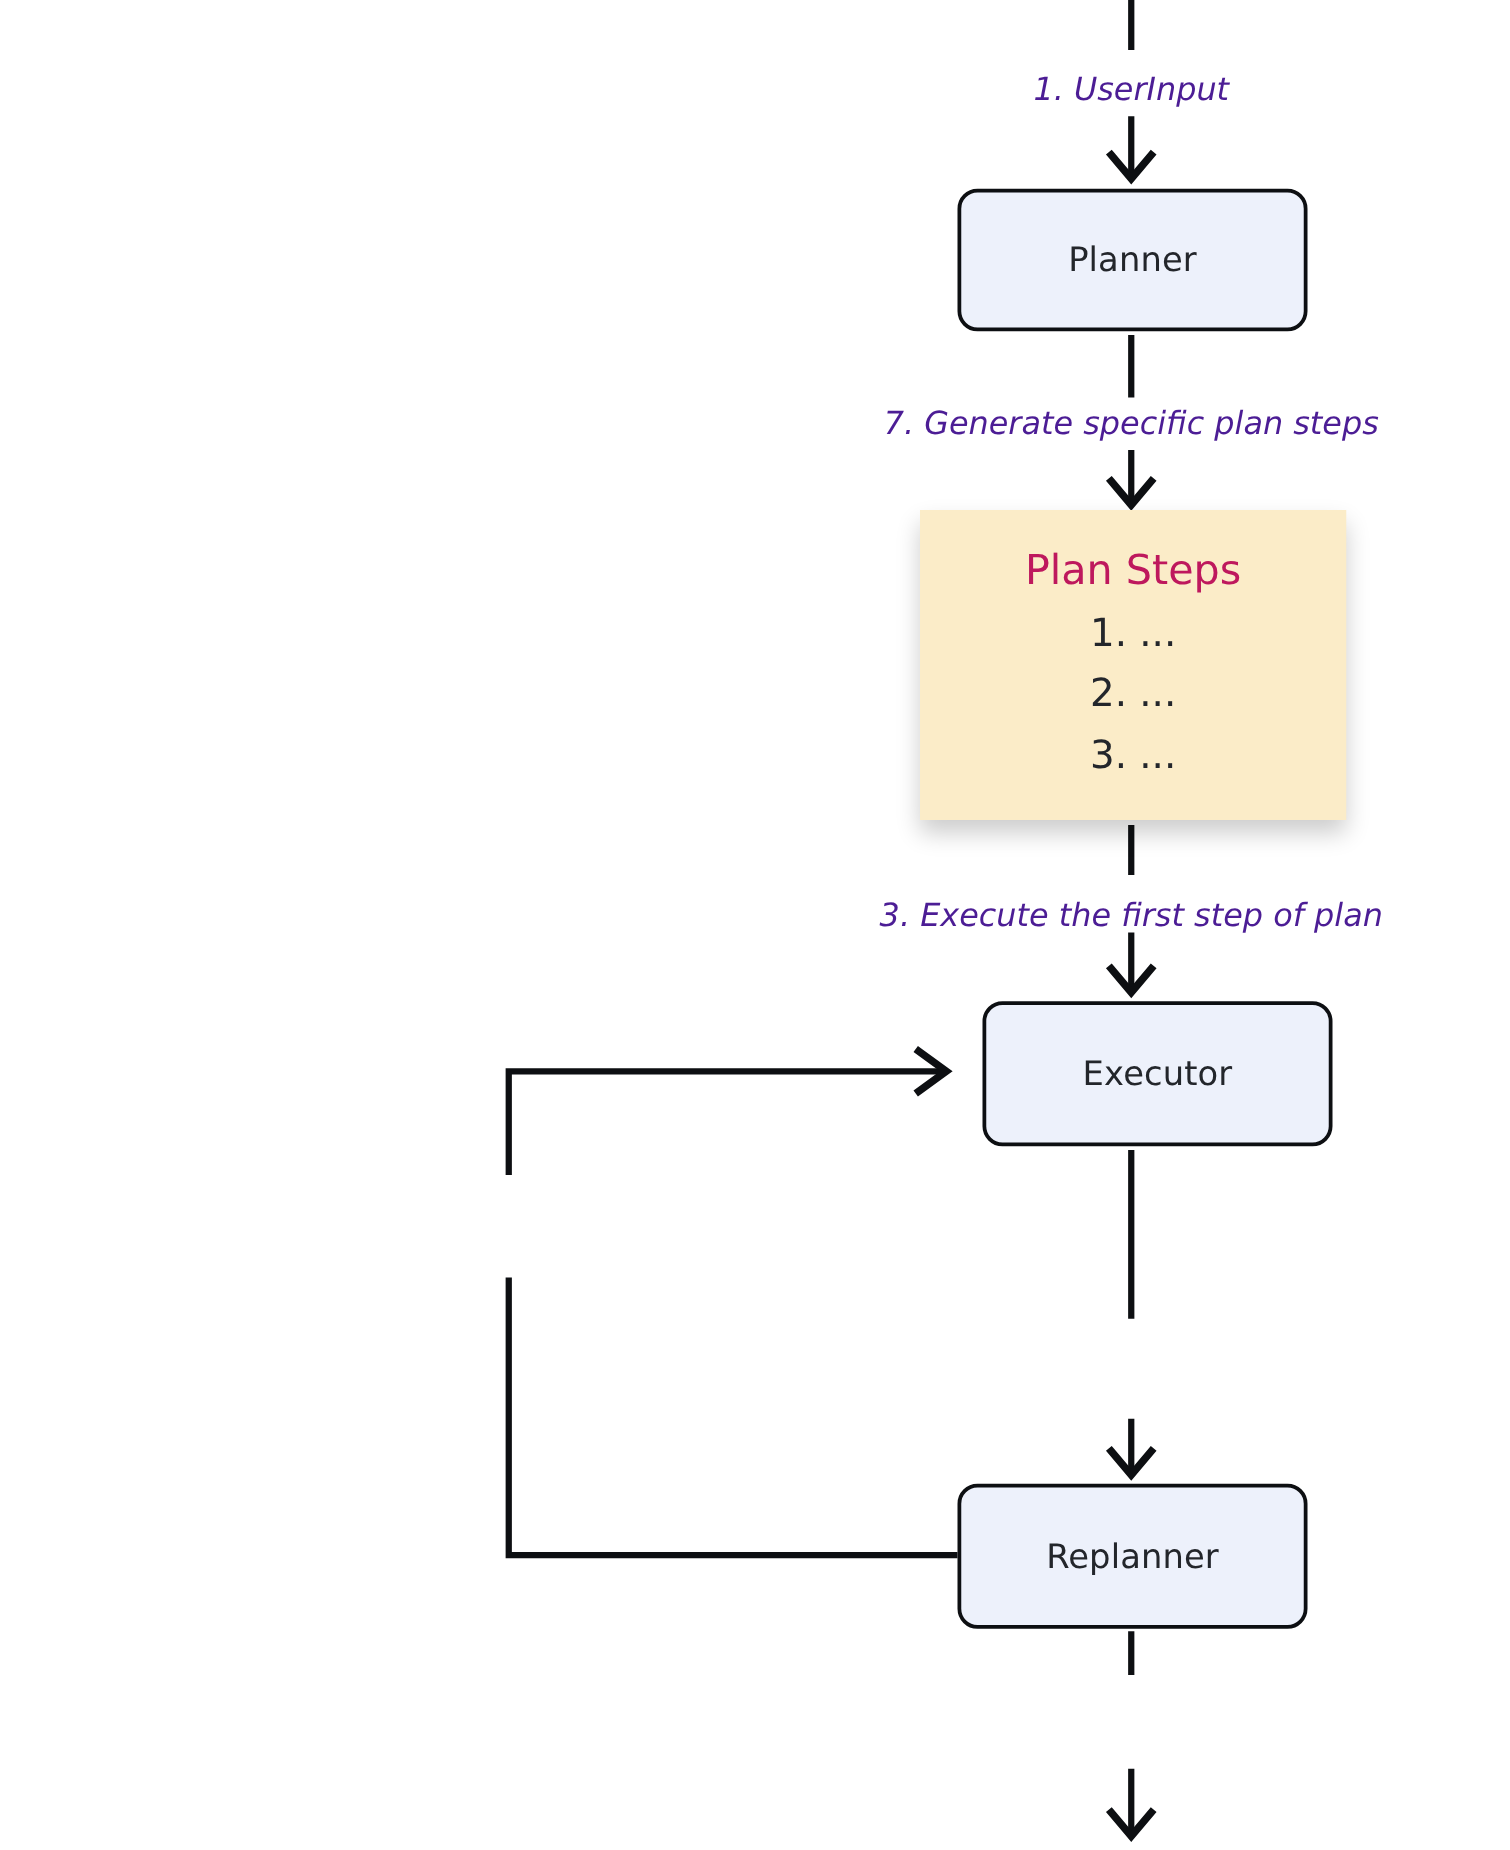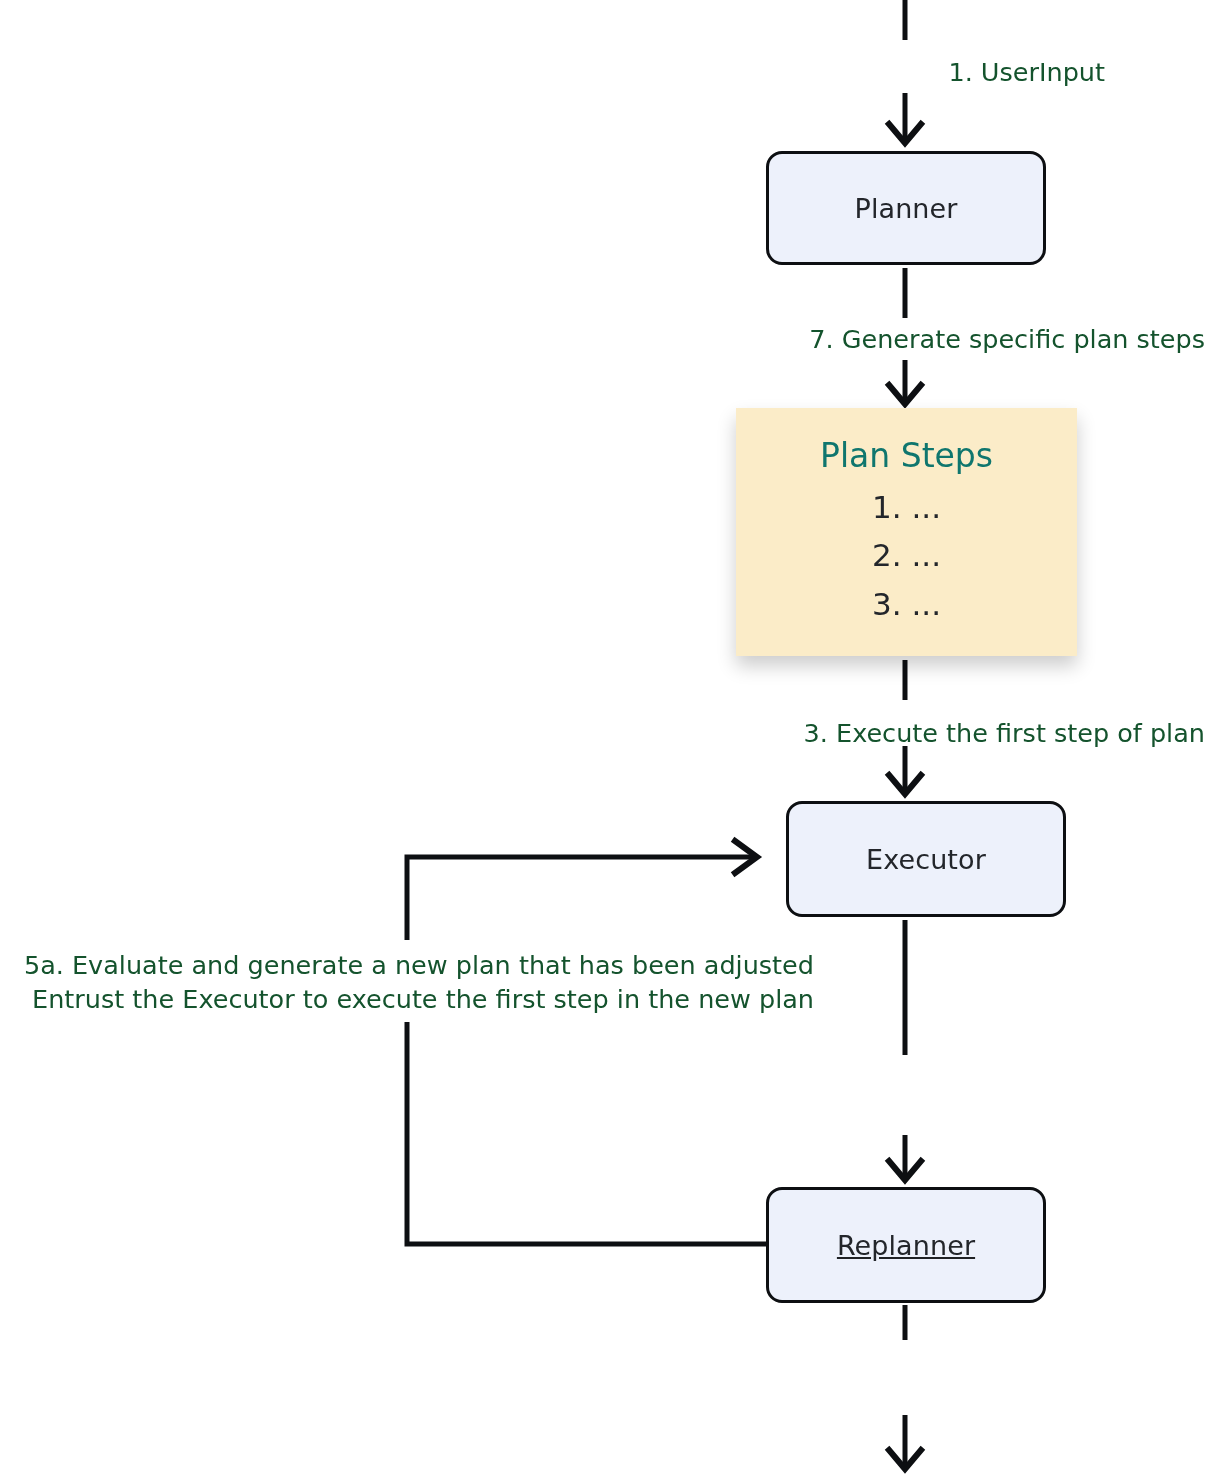--- a/index.html
+++ b/index.html
@@ -46,36 +46,37 @@
     background: #fbecc8;
     border: none;
     border-radius: 0;
     box-shadow: 0 10px 18px rgba(0,0,0,0.20);
     flex-direction: column;
     justify-content: center;
     align-items: center;
   }
   .note-title {
     font-size: 33px;
-    color: #0f766e;
+    color: #be185d;
     margin-bottom: 8px;
   }
   .note-line {
     font-size: 31px;
     color: #23262b;
     line-height: 1.55;
   }
   .edge-label {
     position: absolute;
-    text-align: right;
+    text-align: center;
     font-size: 25.5px;
     line-height: 1.34;
-    color: #14532d;
+    color: #4c1d95;
     white-space: pre-line;
     background: transparent;
+    font-style: italic;
   }
 </style>
 </head>
 <body>
 
 <div id="canvas">
 
   <svg class="layer" viewBox="0 0 1208 1480" xmlns="http://www.w3.org/2000/svg">
     <g stroke="#0d0f12" stroke-width="5" fill="none" stroke-linecap="butt" stroke-linejoin="miter">
 
@@ -109,36 +110,34 @@
     </g>
   </svg>
 
   <div class="edge-label" style="left:705px; top:55px; width:400px;">1. UserInput</div>
 
   <div class="edge-label" style="left:605px; top:322px; width:600px;">7. Generate specific plan steps</div>
 
   <div class="edge-label" style="left:605px; top:716px; width:600px;">3. Execute the first step of plan</div>
 
 
-  <div class="edge-label" style="left:0px; top:948px; width:814px;">5a. Evaluate and generate a new plan that has been adjusted
-Entrust the Executor to execute the first step in the new plan</div>
 
 
   <div class="node node-process" style="left:766px; top:151px; width:280px; height:114px;">
     <span class="node-label">Planner</span>
   </div>
 
   <div class="node node-note" style="left:736px; top:408px; width:341px; height:248px;">
     <span class="note-title">Plan Steps</span>
     <span class="note-line">1. ...</span>
     <span class="note-line">2. ...</span>
     <span class="note-line">3. ...</span>
   </div>
 
   <div class="node node-process" style="left:786px; top:801px; width:280px; height:116px;">
     <span class="node-label">Executor</span>
   </div>
 
-  <div class="node node-process" style="left:766px; top:1187px; width:280px; height:116px;text-decoration:underline;">
+  <div class="node node-process" style="left:766px; top:1187px; width:280px; height:116px;">
     <span class="node-label">Replanner</span>
   </div>
 
 </div>
 
 </body></html>

